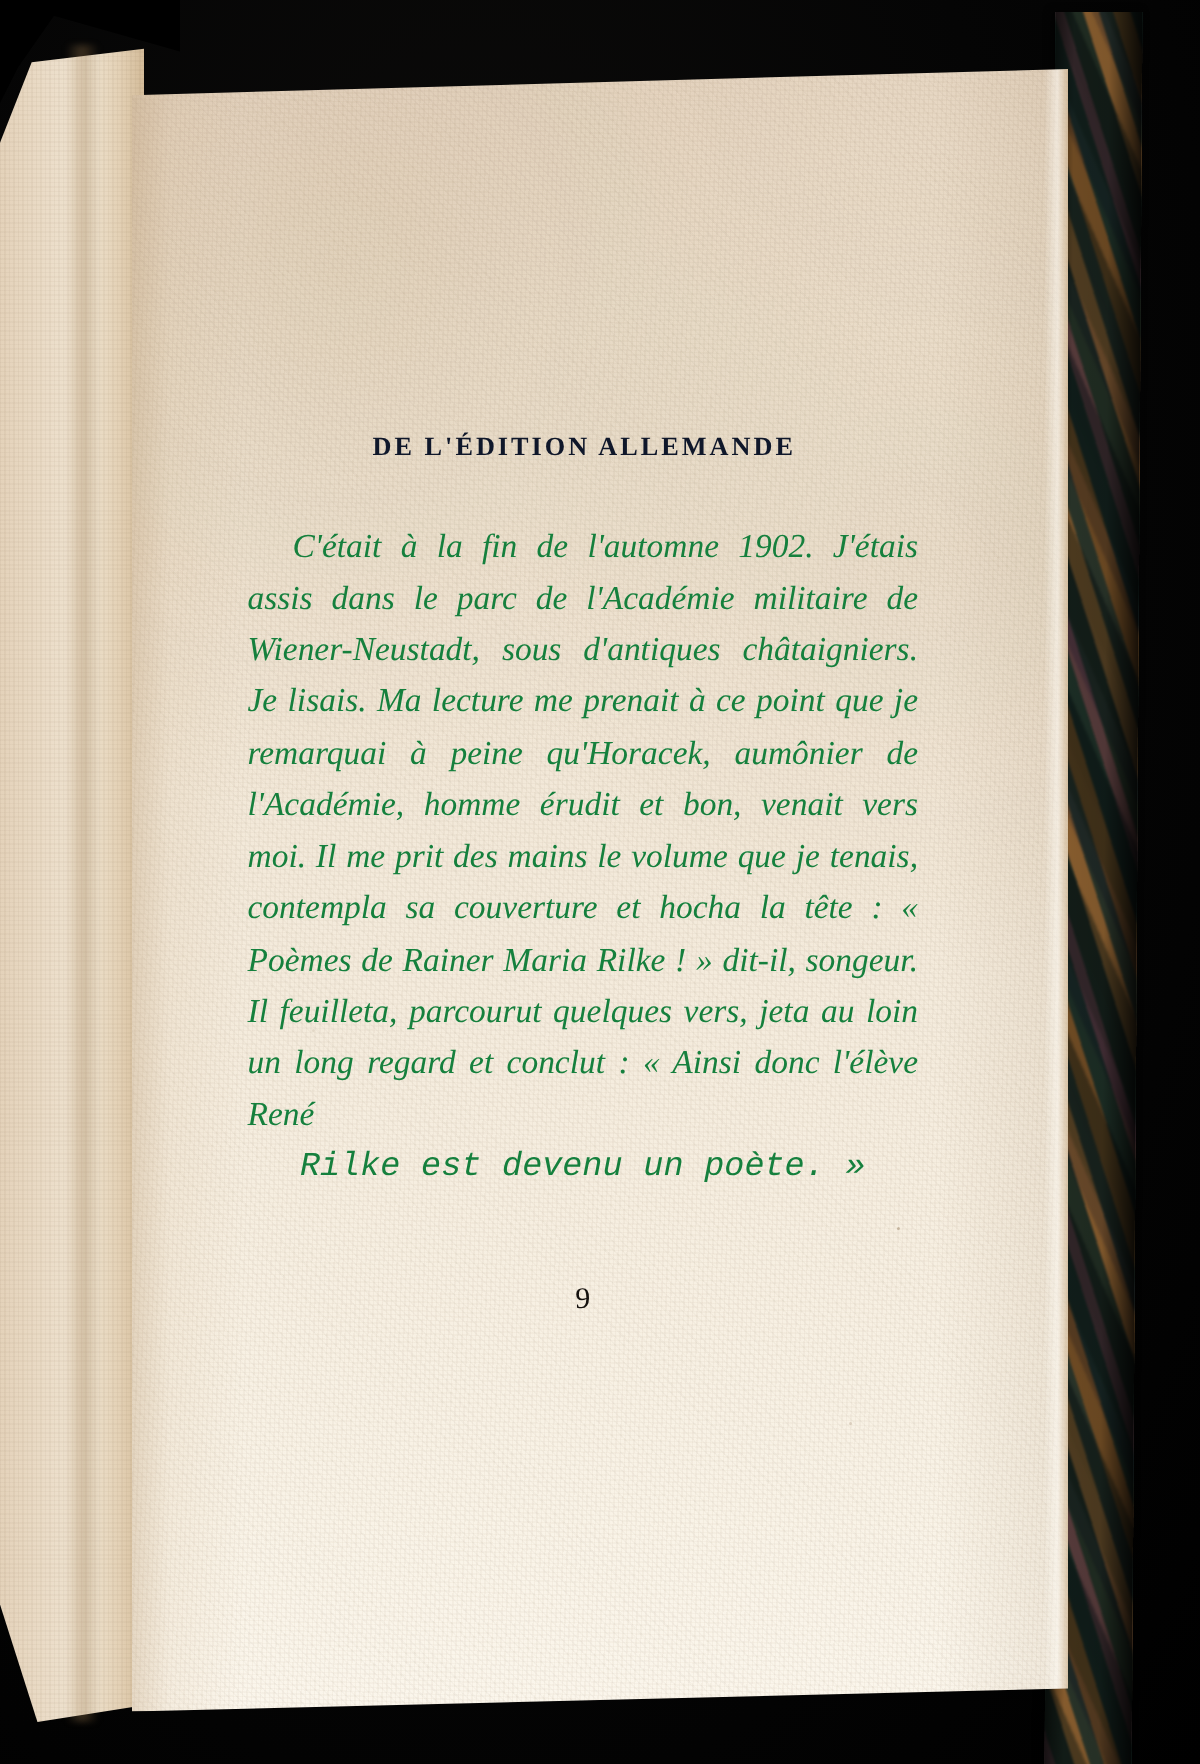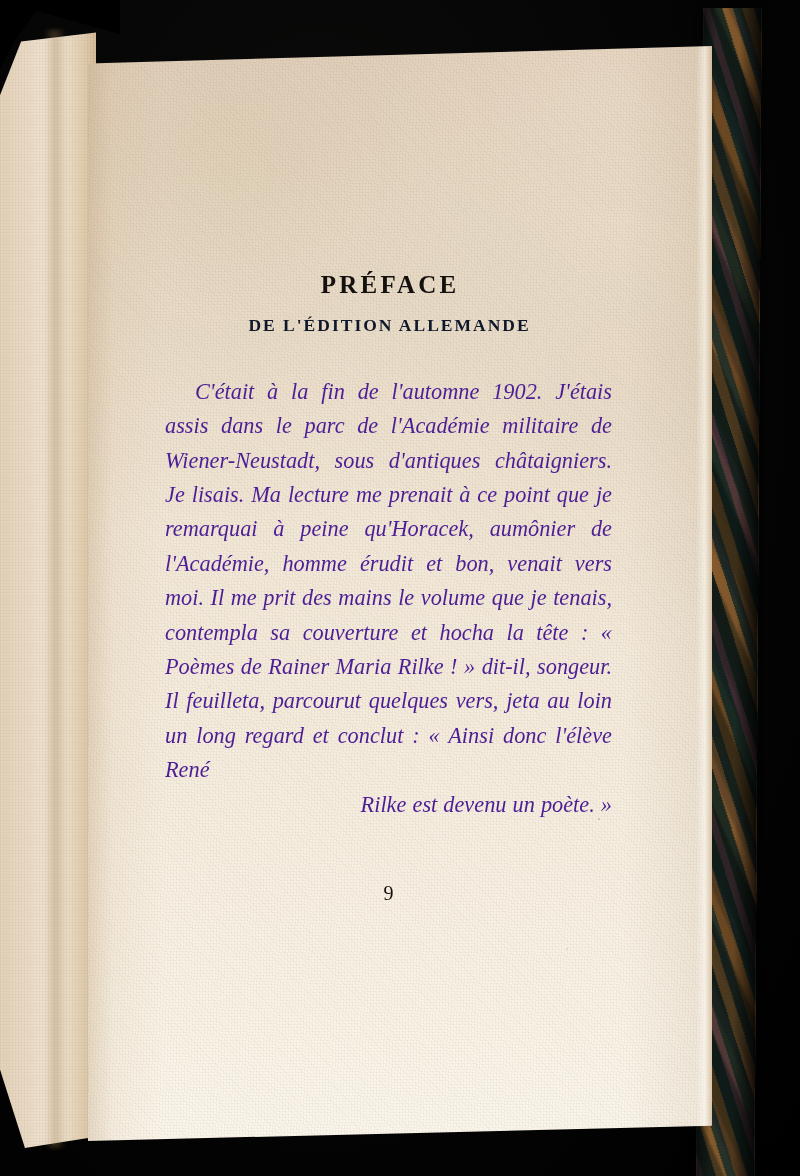--- a/index.html
+++ b/index.html
@@ -217,39 +217,40 @@
     margin: 17px 0 0 0;
     line-height: 1.1;
     text-indent: 2.0px;
   }
 
   .body {
     margin: 40px 0 0 0;
     font-style: italic;
     font-size: 22.3px;
     line-height: 34.4px;
-    color: #4c1d95;
+    color: #15803d;
     text-align: justify;
     text-justify: inter-word;
     text-indent: 30px;
     word-spacing: 0.5px;
     -webkit-hyphens: none;
     hyphens: none;
   }
   
   .body::after {
     content: "";
     display: inline-block;
     width: 100%;
   }
   
   .body .lastline {
     display: block;
     text-indent: 0;
-    text-align: right;
+    text-align: center;
+    font-family: Liberation Mono, monospace;
   }
 
   .folio {
     margin: 26px 0 0 0;
     text-align: center;
     font-size: 20px;
     font-style: normal;
     color: #15110e;
   }
 
@@ -291,21 +292,20 @@
     <div class="blotch"></div>
     <div class="gutter-shade"></div>
     <div class="outer-curl"></div>
 
     <div class="speck" style="left:510px; top:772px;"></div>
     <div class="speck" style="left:478px; top:902px; opacity:0.55;"></div>
     <div class="speck" style="left:120px; top:640px; opacity:0.4;"></div>
 
     <div class="textblock">
 
-      <h1 class="title">PRÉFACE</h1>
 
       <h2 class="subtitle">DE L'ÉDITION ALLEMANDE</h2>
 
       <p class="body">
         <span>C'était à la fin de l'automne 1902. J'étais assis dans le parc de l'Académie militaire de Wiener-Neustadt, sous d'antiques châtaigniers. Je lisais. Ma lecture me prenait à ce point que je remarquai à peine qu'Horacek, aumônier de l'Académie, homme érudit et bon, venait vers moi. Il me prit des mains le volume que je tenais, contempla sa couverture et hocha la tête : « Poèmes de Rainer Maria Rilke ! » dit-il, songeur. Il feuilleta, parcourut quelques vers, jeta au loin un long regard et conclut : « Ainsi donc l'élève René</span>
         <span class="lastline">Rilke est devenu un poète. »</span>
       </p>
 
       <div class="folio">9</div>
     </div>

